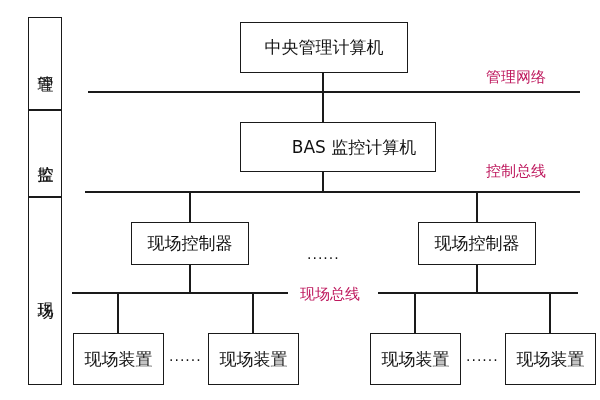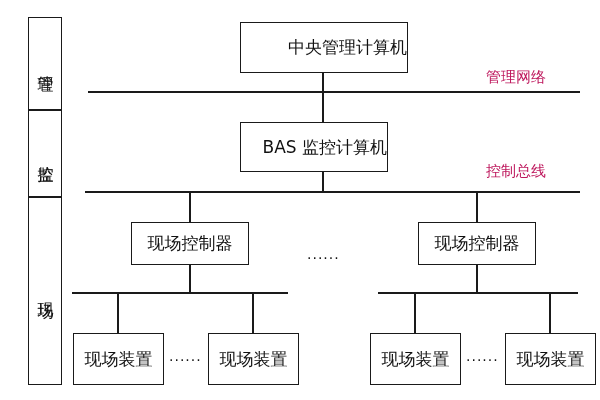--- a/index.html
+++ b/index.html
@@ -62,21 +62,21 @@
   }
   .dots {
     position: absolute;
     color: #111111;
     font-size: 14px;
     letter-spacing: 1px;
     white-space: nowrap;
     background: #ffffff;
     padding: 0 2px;
   }
-  .t-big { font-size: 17px; justify-content: flex-end; }
+  .t-big { font-size: 17px; }
   .t-mid { font-size: 17px; }
 </style>
 </head>
 <body>
 
 <div id="diagram">
 
   <svg id="wires" viewBox="0 0 600 400" xmlns="http://www.w3.org/2000/svg">
     <g stroke="#1a1a1a" stroke-width="1.6" fill="none" shape-rendering="crispEdges">
 
@@ -118,39 +118,42 @@
   </div>
 
   <div class="node t-big" style="left:240px; top:22px; width:168px; height:51px;">
     <span>中央管理计算机</span>
   </div>
 
   <div class="bus-label" style="left:483px; top:68px;">
     <span>管理网络</span>
   </div>
 
-  <div class="node t-big" style="left:240px; top:122px; width:148px; height:50px;padding-left:32px;">
+  <div class="node t-big" style="left:240px; top:122px; width:196px; height:50px;padding-left:32px;">
     <span>BAS 监控计算机</span>
   </div>
 
   <div class="bus-label" style="left:483px; top:162px;">
     <span>控制总线</span>
   </div>
 
   <div class="node t-mid" style="left:131px; top:222px; width:118px; height:43px;">
     <span>现场控制器</span>
   </div>
   <div class="node t-mid" style="left:418px; top:222px; width:118px; height:43px;">
     <span>现场控制器</span>
   </div>
 
   <div class="dots" style="left:305px; top:250px;">
     <span>······</span>
   </div>
 
+  <div class="bus-label" style="left:297px; top:285px;">
+    <span>现场总线</span>
+  </div>
 
   <div class="node t-mid" style="left:73px; top:333px; width:91px; height:52px;">
     <span>现场装置</span>
   </div>
   <div class="node t-mid" style="left:208px; top:333px; width:91px; height:52px;">
     <span>现场装置</span>
   </div>
   <div class="node t-mid" style="left:370px; top:333px; width:91px; height:52px;">
     <span>现场装置</span>
   </div>

